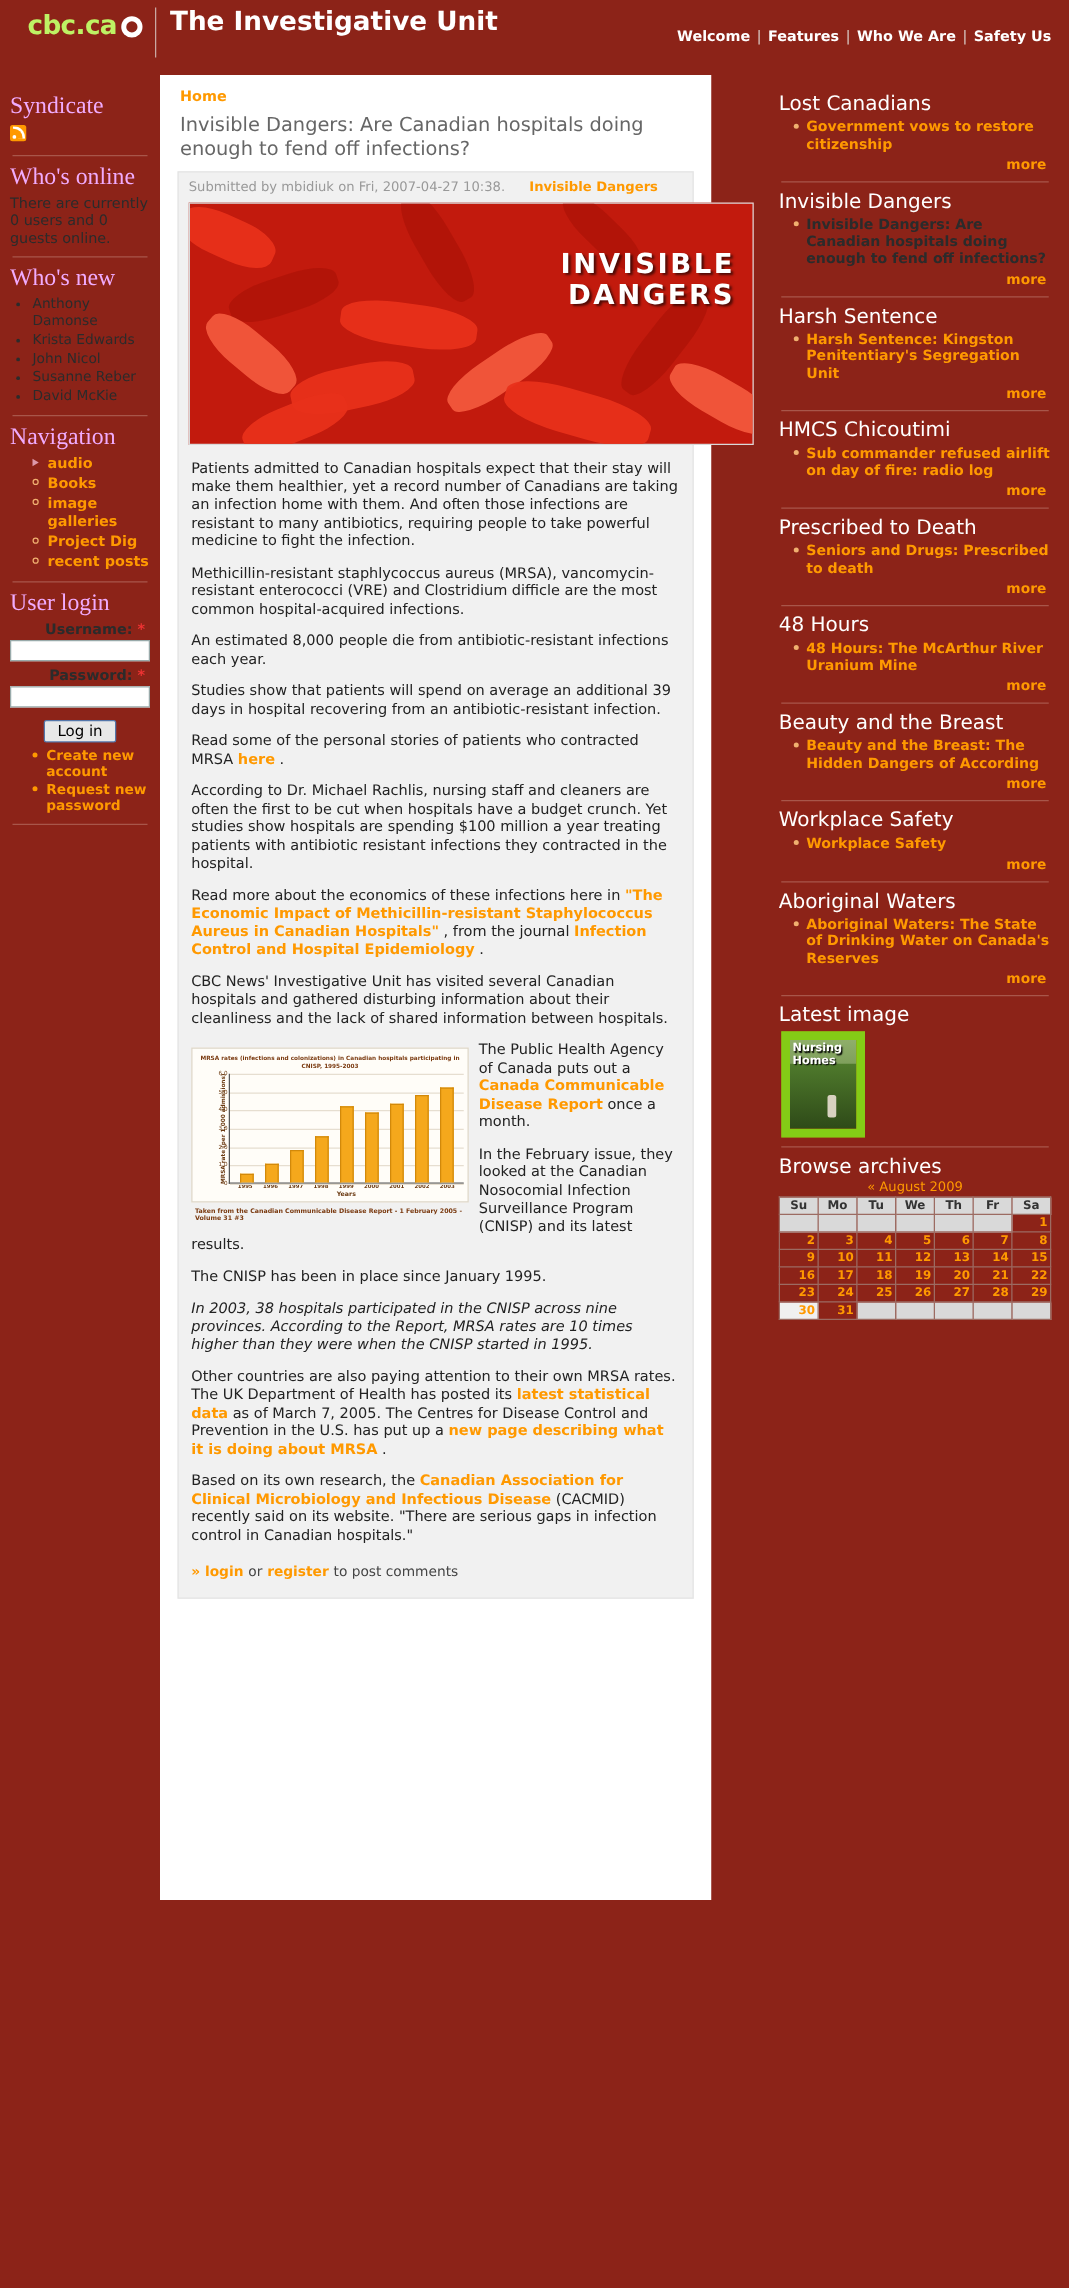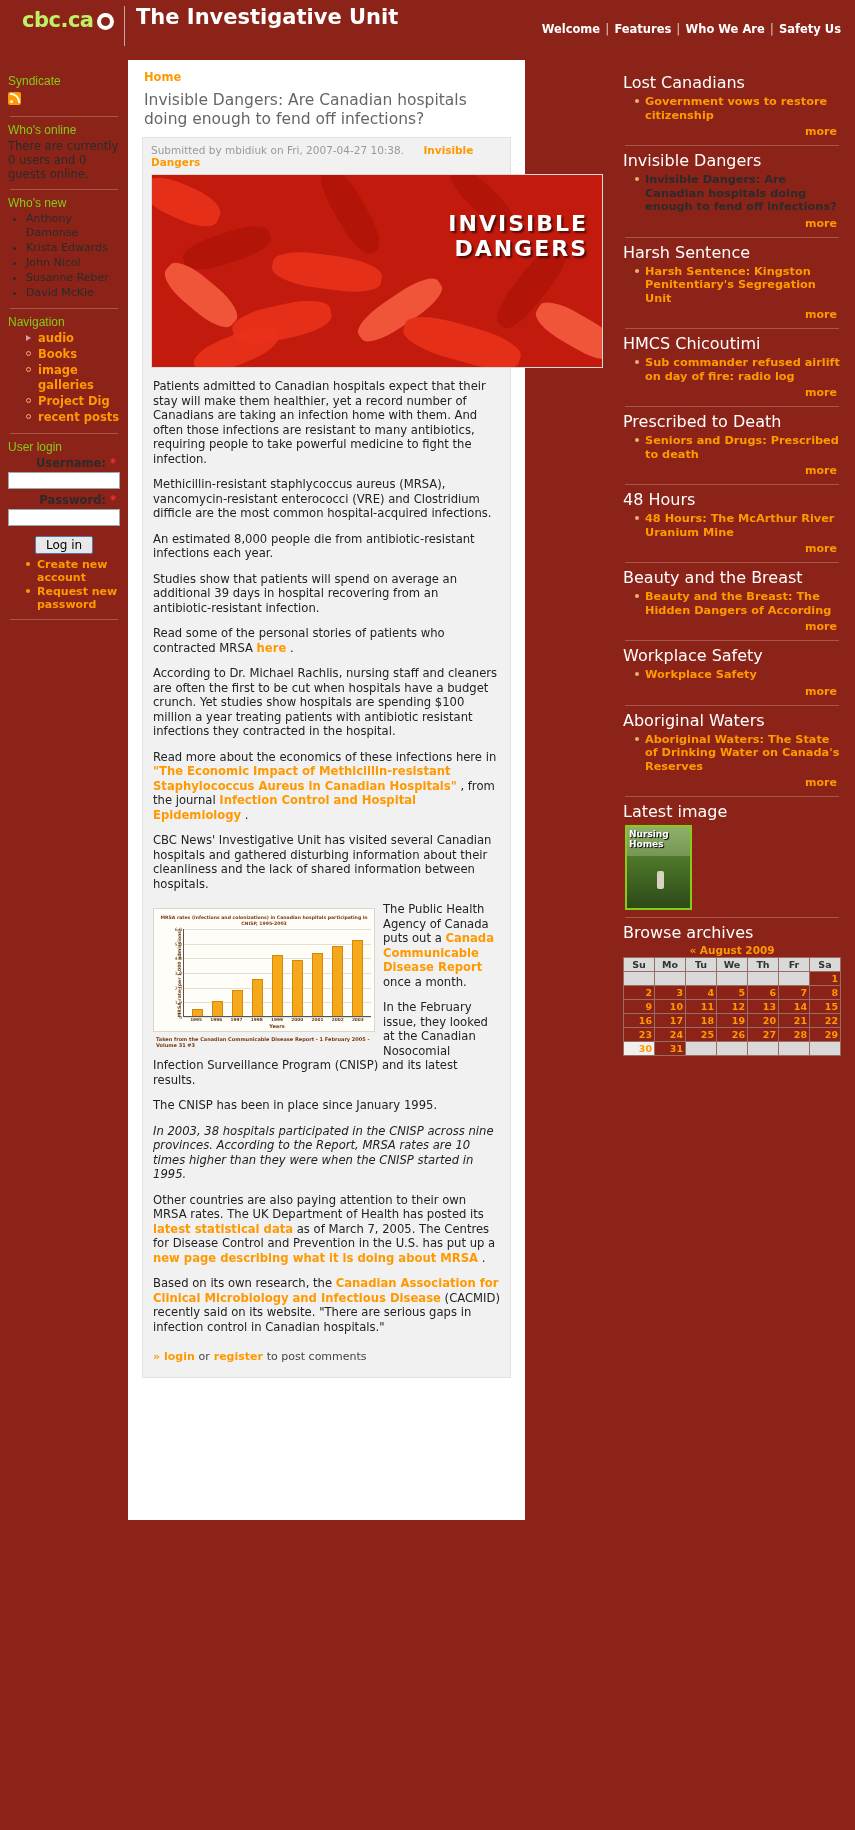--- a/index.html
+++ b/index.html
@@ -40,32 +40,32 @@
   }
   #primary-nav a { color:#fff; }
   #primary-nav .sep { color:#c9a8a2; margin:0 5px; }
 
   
   #columns { position:relative; }
   #left-sidebar {
     position:absolute; left:0; top:0; width:128px; padding:8px 8px 0 8px;
   }
   #content-col {
-    position:absolute; left:128px; top:0; width:397px;
+    position:absolute; left:128px; top:0; width:441px;
     background:#8c2318; padding:0 0 0 0;border-radius:20px;
   }
   #right-sidebar {
     position:absolute; left:615px; top:0; width:240px; padding:8px 14px 0 8px;
   }
 
   
   .lblock { margin-bottom:2px; }
   .lblock h2 {
-    margin:6px 0 2px 0; font-size:12px; font-weight:normal;
-    color:#84cc16; font-family:Liberation Sans, sans-serif;
+    margin:6px 0 2px 0; font-size:19px; font-weight:normal;
+    color:#f0abfc; font-family:Liberation Serif, serif;
   }
   .lblock .body { color:#2b2b2b; font-size:11.5px; line-height:14px; }
   .lblock ul { margin:2px 0 4px 0; padding-left:18px; }
   .lblock li { margin:0 0 1px 0; line-height:14px; color:#2b2b2b; }
   .lsep { border-top:1px solid #a8564a; margin:8px 2px 0 2px; height:1px; }
   .rss-icon {
     display:inline-block; width:13px; height:13px; background:#f90;
     border-radius:2px; position:relative; margin-top:2px;
   }
   .rss-icon::before{
@@ -157,33 +157,33 @@
     color:#f90; font-weight:bold; font-size:11.3px; line-height:13.5px; }
   .rblock li .bul{ position:absolute; left:0; top:4px; width:4px;height:4px;
     background:#f0b070; border-radius:50%; }
   .rblock li a { color:#f90; }
   .rblock li.dark, .rblock li.dark a { color:#2b2b2b; }
   .more { text-align:right; color:#f90; font-weight:bold; font-size:11px; margin:2px 4px 0 0;}
   .more a{ color:#f90; }
   .rsep { border-top:1px solid #a8564a; margin:7px 2px 0 2px; }
   #latest-image-thumb {
     width:67px; height:85px; margin:4px 0 2px 2px; position:relative;
-    overflow:hidden; border:2px solid #84cc16; background:#a16207;
+    overflow:hidden; border:7px solid #84cc16; background:#a16207;
   }
   #latest-image-thumb .grass{position:absolute;left:0;right:0;bottom:0;height:52px;
     background:linear-gradient(#4f7a2c,#2e4a18);}
   #latest-image-thumb .sky{position:absolute;left:0;right:0;top:0;height:40px;
     background:linear-gradient(#8fae6a,#6d8f4c);}
   #latest-image-thumb .cap{position:absolute;left:2px;top:2px;color:#fff;
     font-weight:bold;font-size:9px;line-height:10px;text-shadow:1px 1px 1px #000;}
   #latest-image-thumb .fig{position:absolute;left:30px;top:44px;width:7px;height:18px;
     background:#d8d2c0;border-radius:2px;}
 
   
-  #cal-head { color:#f90; font-weight:bold; font-size:10.5px; text-align:center; margin:2px 0 1px 0;}
+  #cal-head { color:#f90; font-weight:normal; font-size:10.5px; text-align:center; margin:2px 0 1px 0;}
   #cal-head a{ color:#f90; }
   table.calendar { border-collapse:collapse; width:100%; font-size:9.5px; }
   table.calendar th {
     background:#d9d9d9; color:#333; border:1px solid #9c6b62; font-weight:bold;
     padding:1px 0; text-align:center; width:14.28%;
   }
   table.calendar td {
     border:1px solid #9c6b62; text-align:right; padding:1px 2px;
     color:#f90; font-weight:bold; height:13px;
   }

